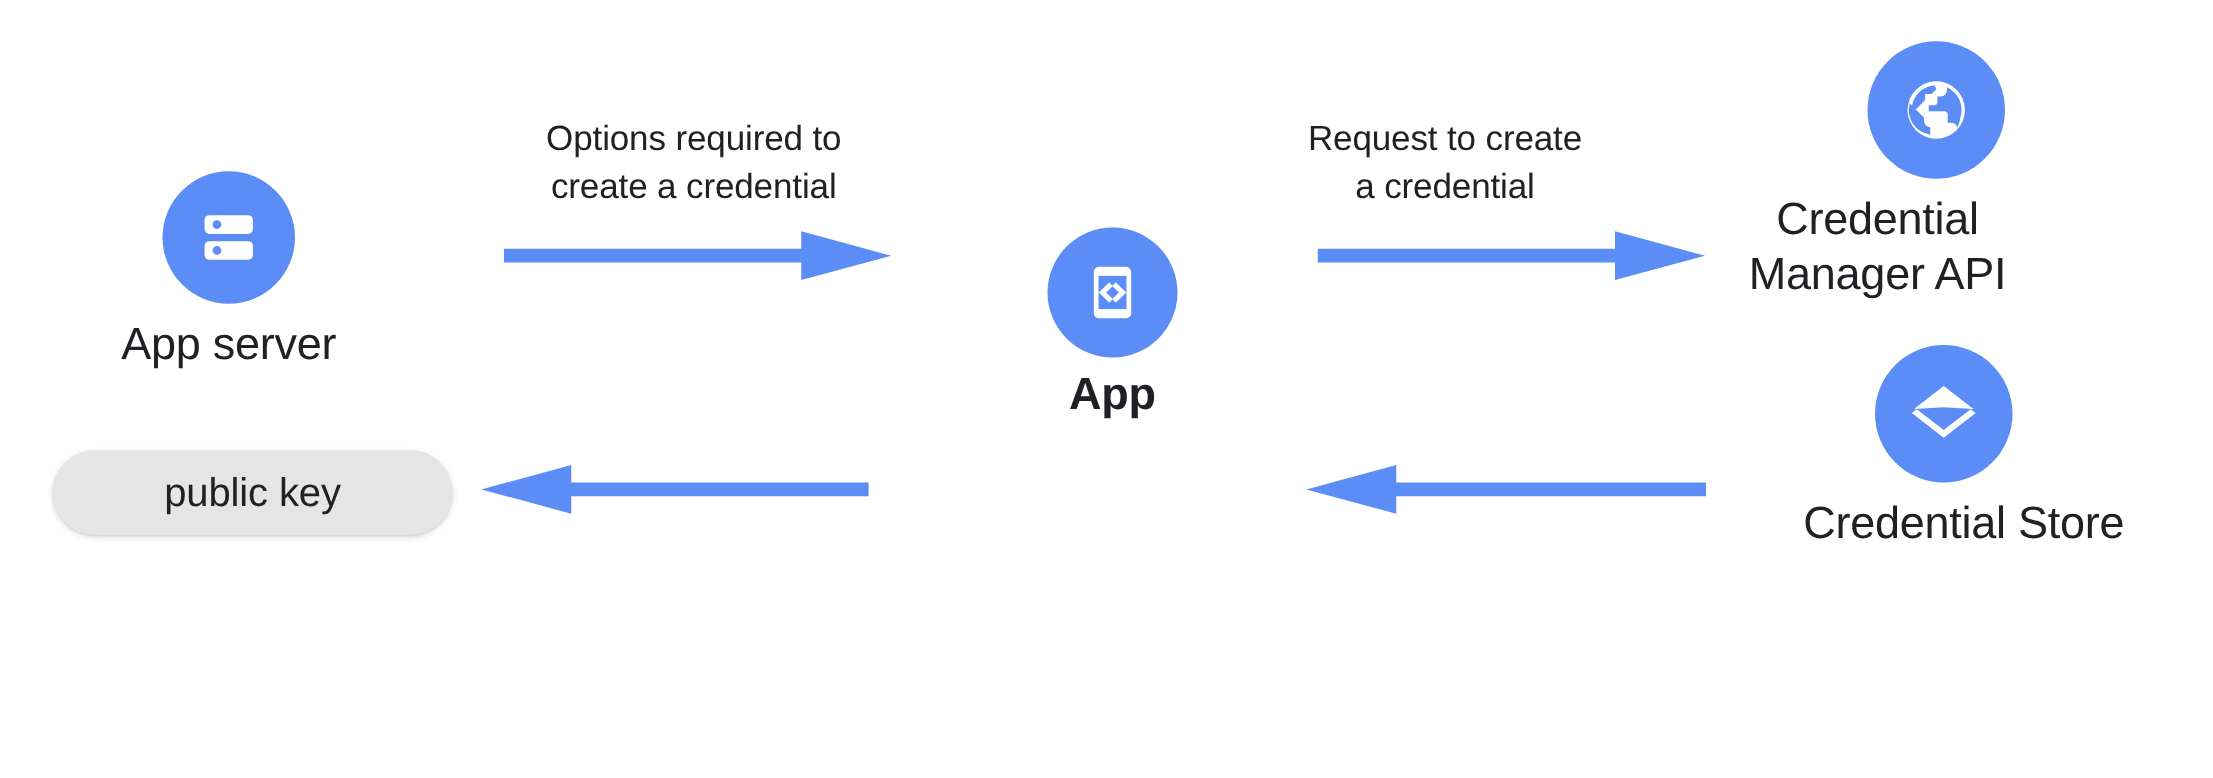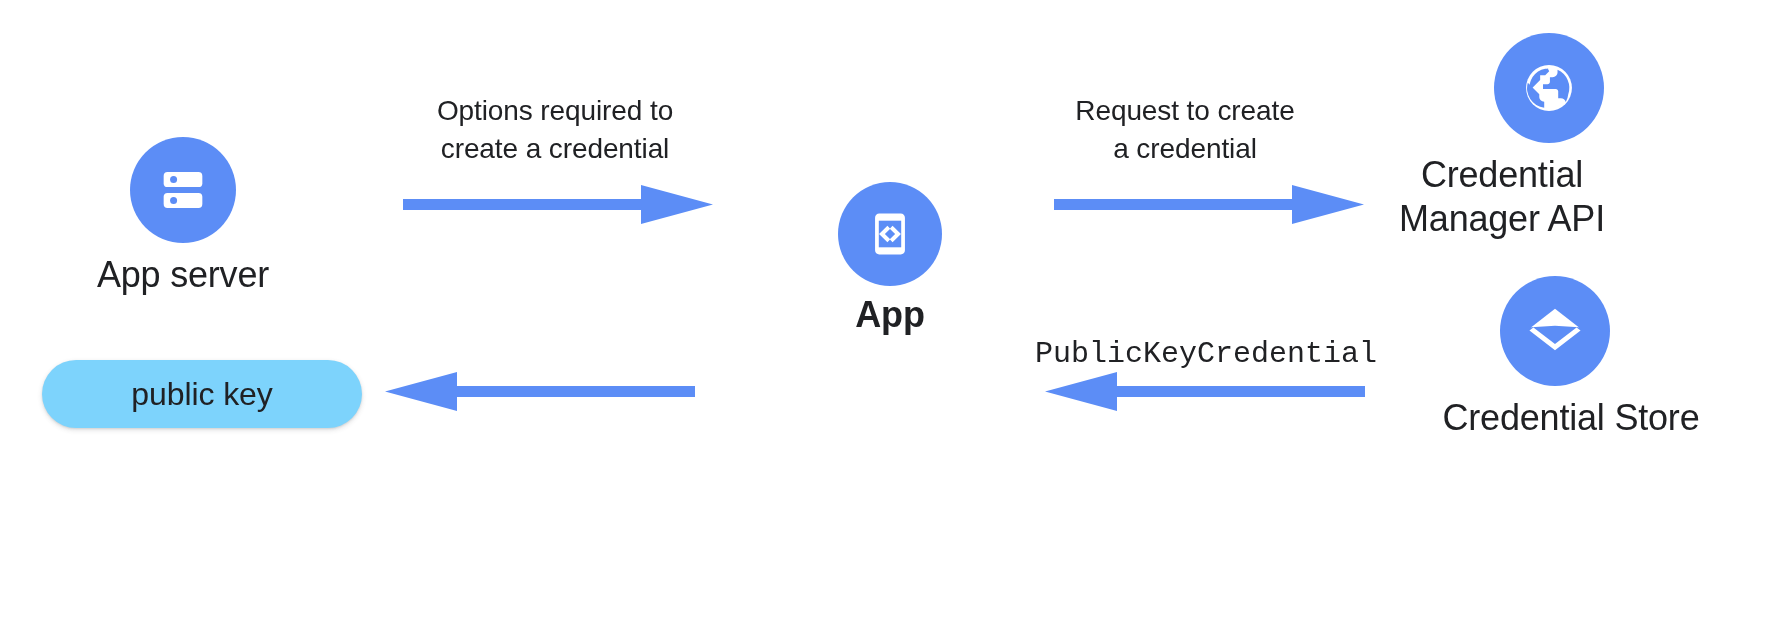--- a/index.html
+++ b/index.html
@@ -35,21 +35,21 @@
     font-size: 36px;
     line-height: 44px;
     letter-spacing: -0.2px;
     white-space: pre-line;
     font-family: "Liberation Sans", sans-serif;
   }
 
   
   .pill {
     position: absolute;
-    background: #7dd3fc;
+    background: #e5e5e5;
     border-radius: 999px;
     box-shadow: 0 2px 5px rgba(60,64,67,.16), 0 1px 2px rgba(60,64,67,.12);
     display: flex;
     align-items: center;
     justify-content: center;
     color: #202124;
     font-size: 32px;
     letter-spacing: -0.1px;
   }
 
@@ -107,28 +107,27 @@
   <div class="node-circle" style="left:838px; top:182px; width:104px; height:104px;">
     <svg width="56" height="56" viewBox="0 0 24 24">
       <path d="M7.4 3.2h9.2c1 0 1.8.8 1.8 1.8v14c0 1-.8 1.8-1.8 1.8H7.4c-1 0-1.8-.8-1.8-1.8V5c0-1 .8-1.8 1.8-1.8z" fill="#ffffff"></path>
       <rect x="7.2" y="6.3" width="9.6" height="11.4" fill="#5C8DF6"></rect>
       <path d="M10.9 8.5 7.3 12l3.6 3.5 1.2-1.3L9.8 12l2.3-2.2z" fill="#ffffff"></path>
       <path d="M13.1 8.5 16.7 12l-3.6 3.5-1.2-1.3L14.2 12l-2.3-2.2z" fill="#ffffff"></path>
     </svg>
   </div>
   <div class="node-label" style="left:740px; top:293px; width:300px;font-weight:bold;">App</div>
 
-  <div class="arrow-label" style="left:1025px; top:92px; width:320px;">Request to create
+  <div class="arrow-label" style="left:996px; top:92px; width:320px;">Request to create
 a credential</div>
   <svg class="arrow" style="left:1054px; top:183px;" width="310" height="44" viewBox="0 0 310 44">
     <rect x="0" y="16" width="250" height="11" fill="#5C8DF6"></rect>
     <polygon points="238,2 310,21.5 238,41" fill="#5C8DF6"></polygon>
   </svg>
 
-  <div class="arrow-label mono" style="left:1016px; top:335px; width:380px;">PublicKeyCredential</div>
   <svg class="arrow" style="left:1045px; top:370px;" width="320" height="44" viewBox="0 0 320 44">
     <rect x="60" y="16" width="260" height="11" fill="#5C8DF6"></rect>
     <polygon points="72,2 0,21.5 72,41" fill="#5C8DF6"></polygon>
   </svg>
 
   <div class="node-circle" style="left:1494px; top:33px; width:110px; height:110px;">
     <svg width="64" height="64" viewBox="0 0 24 24">
       <circle cx="12" cy="12" r="8.6" fill="#ffffff"></circle>
       <path d="M12 4.6a7.4 7.4 0 0 0-7.4 7.4c0 .35.03.7.08 1.03l4.0-4.0V7.2h1.9l1.5-1.5-.6-1.06c-.16-.01-.31-.04-.48-.04z" fill="#5C8DF6"></path>
       <path d="M19.2 14.4a7.4 7.4 0 0 0-4.0-9.2v.9c0 1.0-.85 1.85-1.85 1.85h-1.0v1.7c0 .5-.4.9-.9.9h-1.7v1.8h4.8c.5 0 .9.4.9.9v2.6h1.0c.9 0 1.6.6 1.85 1.4a7.36 7.36 0 0 0 .9-2.85z" fill="#5C8DF6"></path>

